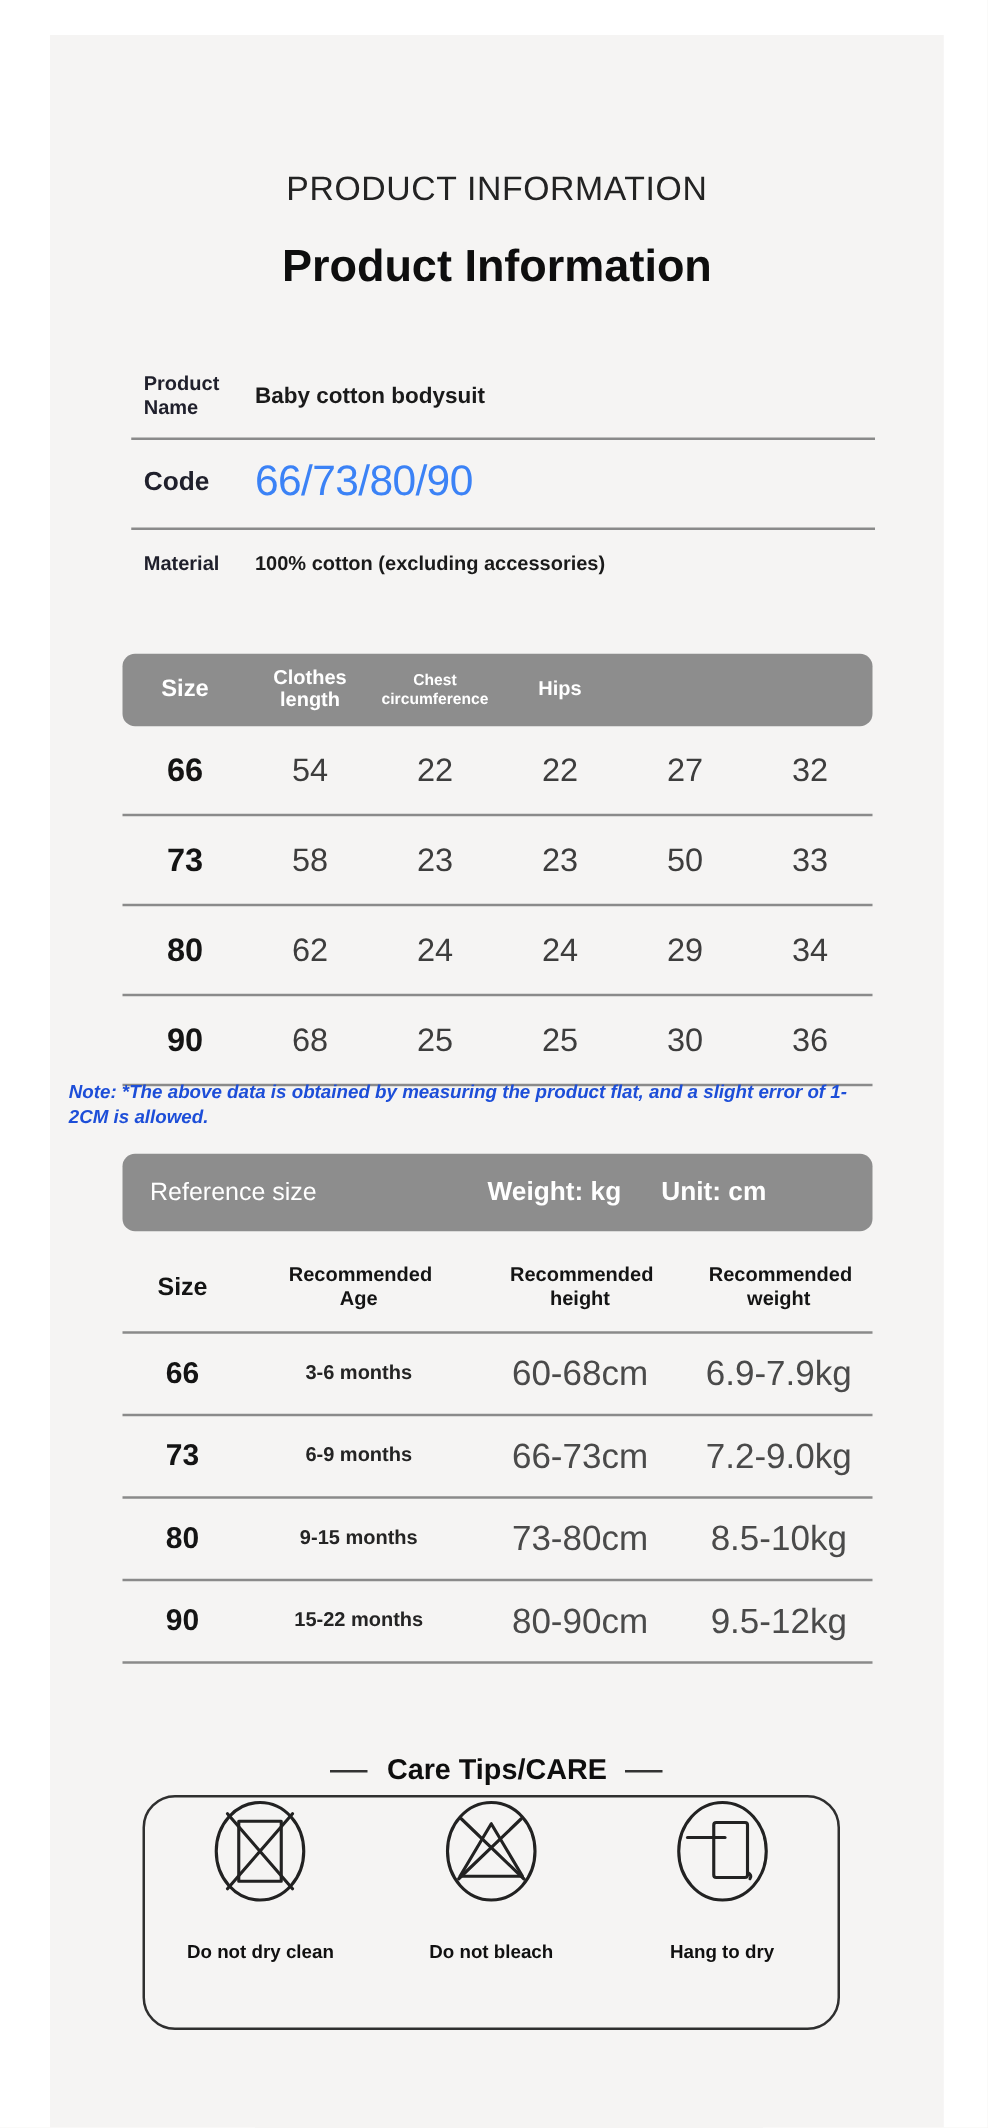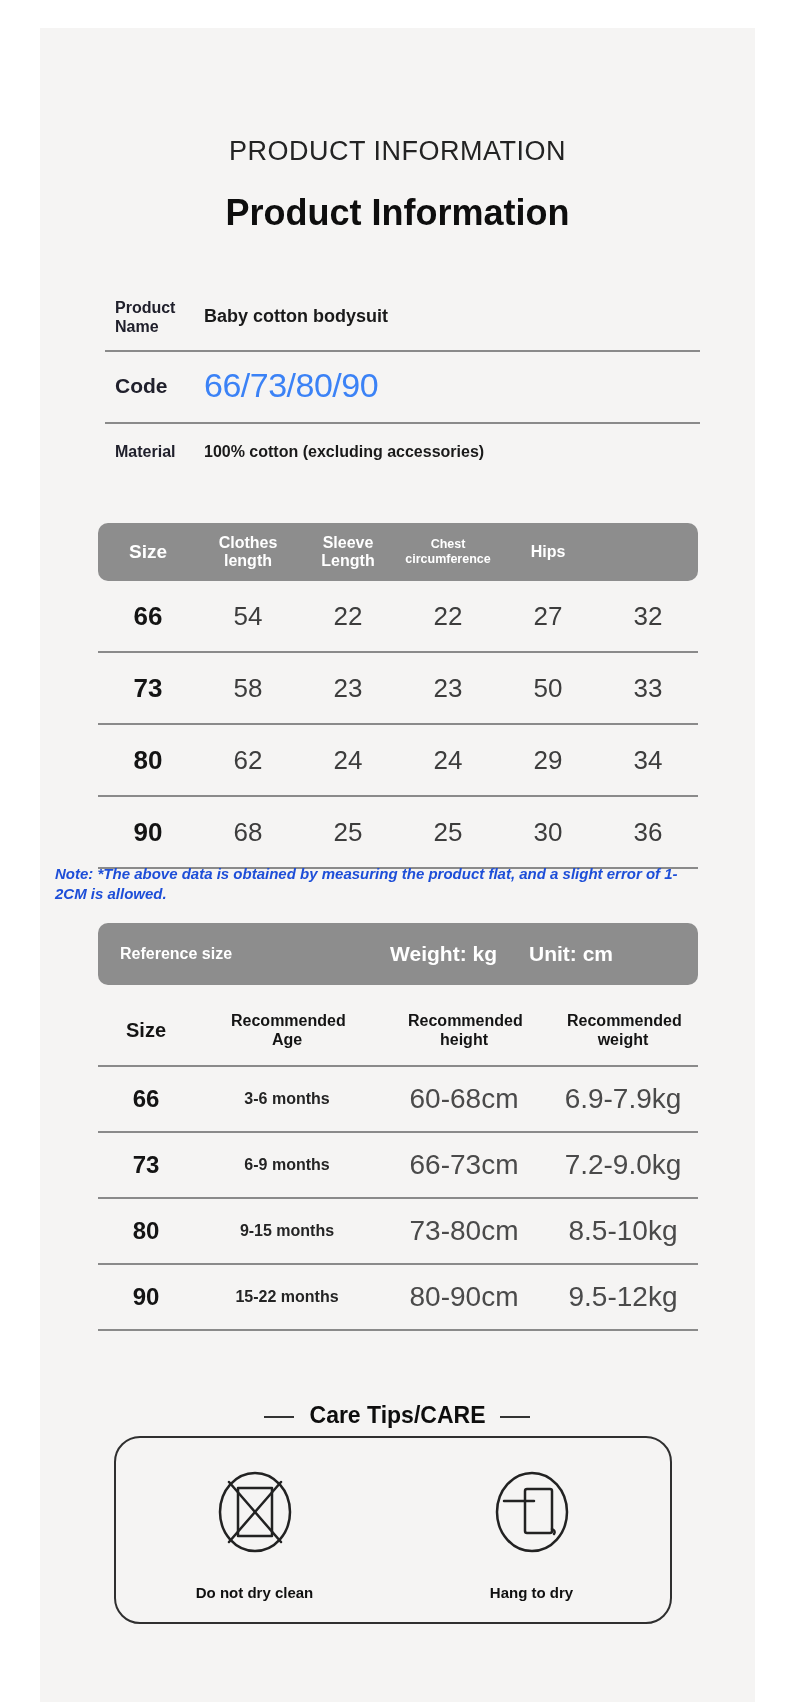--- a/index.html
+++ b/index.html
@@ -39,42 +39,42 @@
   .size-rows{left:98px;top:581px;width:600px;}
   .srow{height:70px;border-bottom:2px solid #8a8a8a;}
   .srow .cellc{font-size:26px;color:#3d3d3d;}
   .srow .c-size{font-weight:700;color:#141414;}
 
   
   .note{left:55px;top:864px;width:650px;font-size:15px;font-weight:700;line-height:20px;color:#1d4ed8;font-style:italic;}
 
   
   .ref-bar{left:98px;top:923px;width:600px;height:62px;display:flex;align-items:center;}
-  .ref-bar .ref-title{font-size:16px;font-weight:700;margin-left:22px;}
+  .ref-bar .ref-title{font-size:20px;font-weight:400;margin-left:22px;}
   .ref-bar .spacer{flex:1;}
   .ref-bar .big{font-size:21px;font-weight:700;}
   .ref-bar .unit{margin-left:32px;margin-right:85px;}
   .refgrid{display:grid;grid-template-columns:16% 31% 28% 25%;width:100%;height:100%;}
   .ref-head{left:98px;top:995px;width:600px;height:70px;border-bottom:2px solid #8a8a8a;}
   .ref-head .cellc{font-size:16px;font-weight:700;line-height:19px;color:#141414;}
   .ref-head .rh-size{font-size:20px;}
   .ref-head .wrapcap{display:inline-block;max-width:112px;}
   .ref-rows{left:98px;top:1067px;width:600px;}
   .rrow{height:64px;border-bottom:2px solid #8a8a8a;}
   .rrow .c-size{font-size:24px;font-weight:700;color:#141414;}
   .rrow .c-age{font-size:16px;font-weight:700;color:#242424;}
   .rrow .c-big{font-size:28px;color:#4a4a4a;}
 
   
   .care-title{left:40px;top:1402px;width:715px;text-align:center;font-size:23px;font-weight:700;color:#0e0e0e;}
   .care-dash{top:1416px;width:30px;height:2px;background:#333333;}
   .dash-l{left:264px;}
   .dash-r{left:500px;}
   .care-box{left:114px;top:1436px;width:558px;height:188px;border:2px solid #2f2f2f;border-radius:26px;
-            box-sizing:border-box;display:flex;justify-content:space-around;align-items:flex-start;padding-top:32px;}
+            box-sizing:border-box;display:flex;justify-content:space-around;align-items:flex-start;padding-top:1px;}
   .care-item{width:138px;display:flex;flex-direction:column;align-items:center;}
   .care-item svg{display:block;}
   .care-label{margin-top:30px;font-size:15px;font-weight:700;line-height:18px;text-align:center;color:#101010;}
   .stroke{fill:none;stroke:#222222;stroke-width:2.5;stroke-linecap:round;stroke-linejoin:round;}
 </style>
 </head>
 <body>
 
 <div class="panel"></div>
 
@@ -87,21 +87,20 @@
 <div class="abs info-label lbl2">Code</div>
 <div class="abs val2">66/73/80/90</div>
 <div class="abs hline sep2"></div>
 <div class="abs info-label lbl3">Material</div>
 <div class="abs val3">100% cotton (excluding accessories)</div>
 
 <div class="abs bar size-bar">
   <div class="sgrid">
     <div class="cellc h-size">Size</div>
     <div class="cellc">Clothes length</div>
-    <div class="cellc">Sleeve Length</div>
     <div class="cellc h-chest">Chest circumference</div>
     <div class="cellc">Hips</div>
   </div>
 </div>
 
 <div class="abs size-rows">
   <div class="srow sgrid">
     <div class="cellc c-size">66</div>
     <div class="cellc">54</div>
     <div class="cellc">22</div>
@@ -196,19 +195,28 @@
       <ellipse class="stroke" cx="0" cy="0" rx="35" ry="39"></ellipse>
       <rect class="stroke" x="-17" y="-24" width="34" height="48"></rect>
       <line class="stroke" x1="-26" y1="-30" x2="26" y2="30"></line>
       <line class="stroke" x1="26" y1="-30" x2="-26" y2="30"></line>
     </svg>
     <div class="care-label">Do not dry clean</div>
   </div>
   <div class="care-item">
     <svg width="76" height="84" viewBox="-38 -42 76 84">
       <ellipse class="stroke" cx="0" cy="0" rx="35" ry="39"></ellipse>
+      <path class="stroke" d="M 0 -22 L -25 20 L 25 20 Z"></path>
+      <line class="stroke" x1="-26" y1="22" x2="24" y2="-26"></line>
+      <line class="stroke" x1="-24" y1="-26" x2="26" y2="22"></line>
+    </svg>
+    <div class="care-label">Do not bleach</div>
+  </div>
+  <div class="care-item">
+    <svg width="76" height="84" viewBox="-38 -42 76 84">
+      <ellipse class="stroke" cx="0" cy="0" rx="35" ry="39"></ellipse>
       <line class="stroke" x1="-28" y1="-11" x2="2" y2="-11"></line>
       <rect class="stroke" x="-7" y="-23" width="27" height="44" rx="2"></rect>
       <path class="stroke" d="M 20 17 q 4 2 2 5"></path>
     </svg>
     <div class="care-label">Hang to dry</div>
   </div>
 </div>
 
 </body></html>

